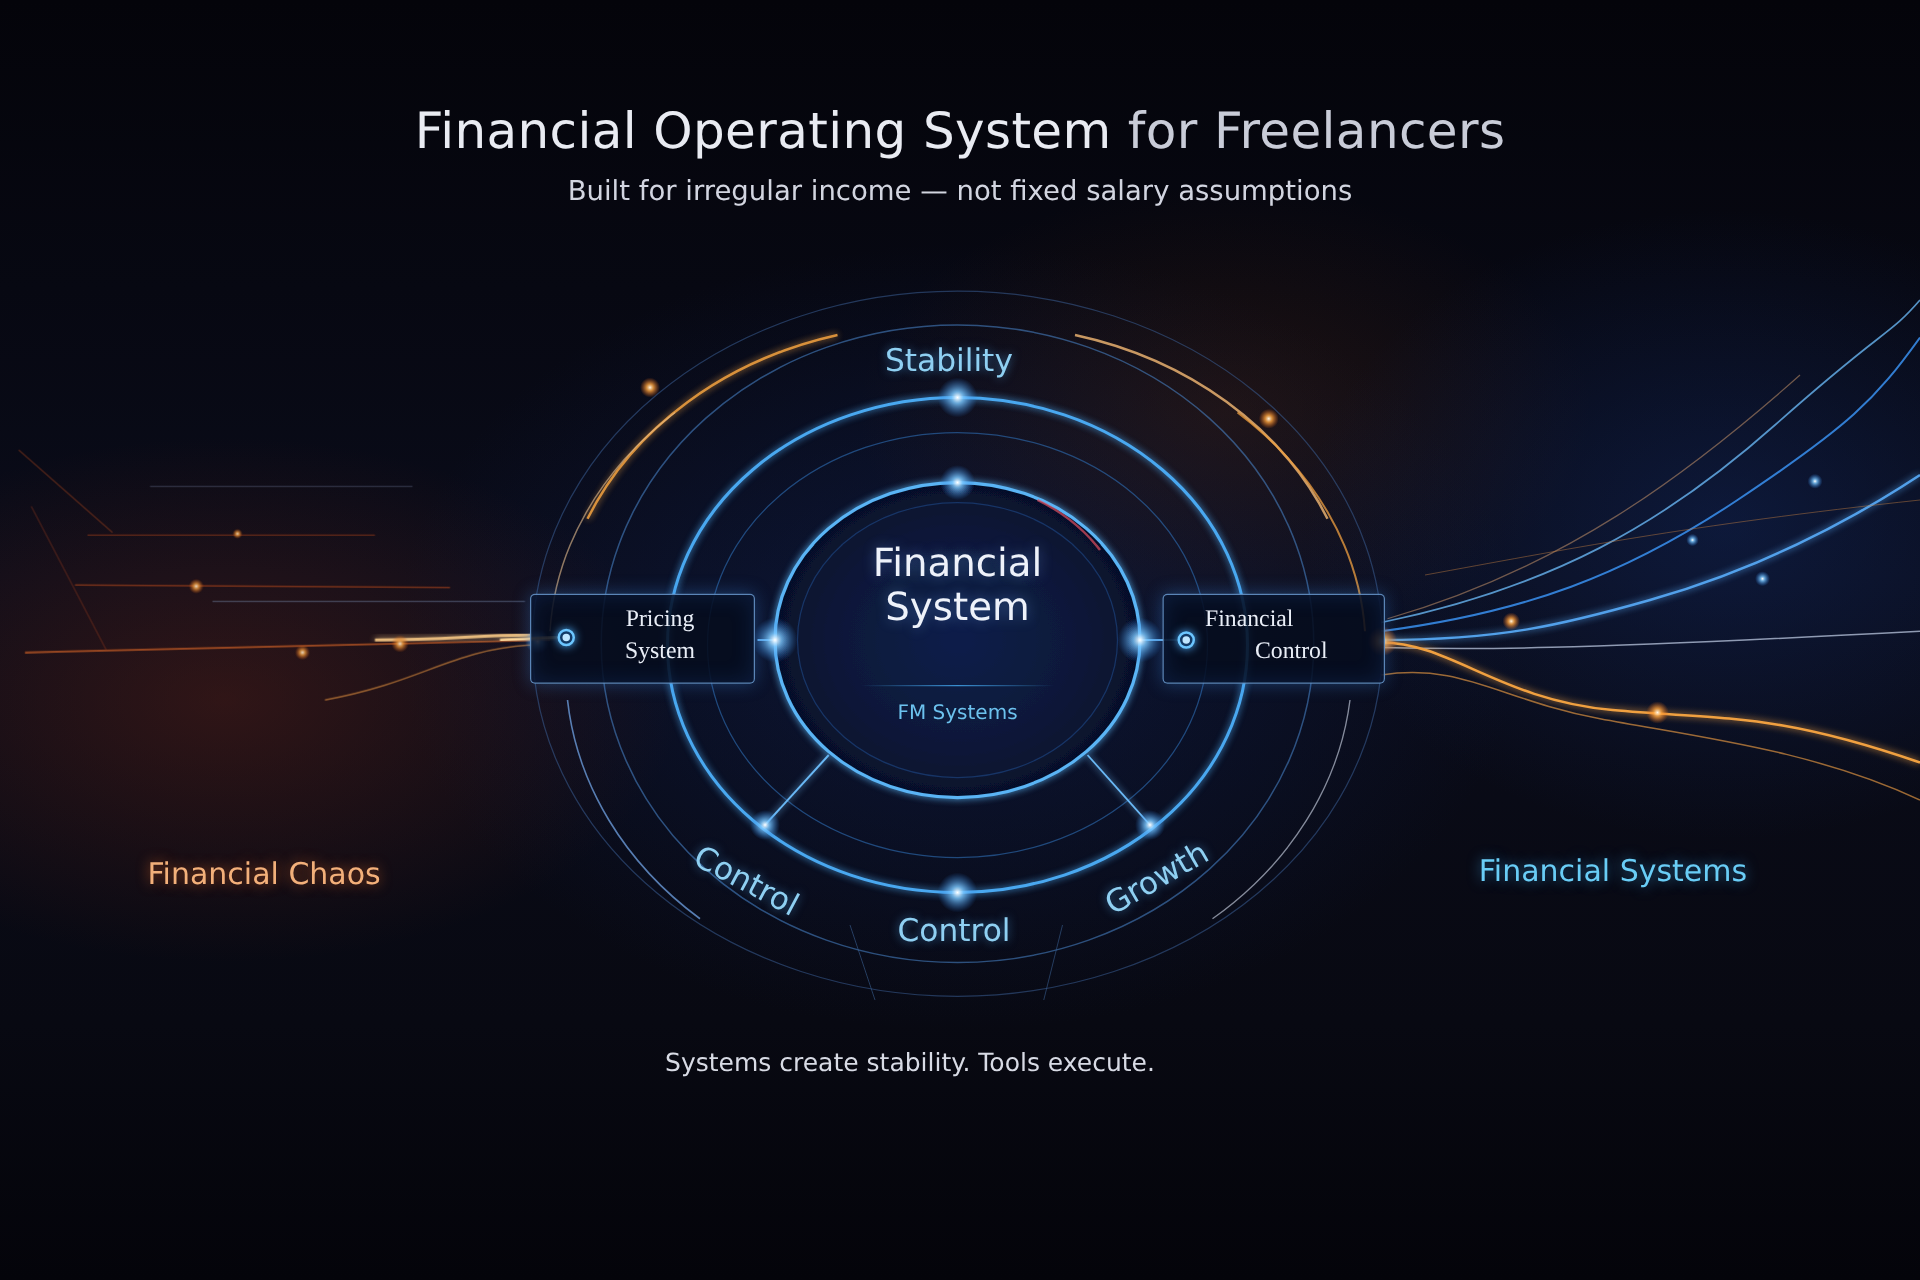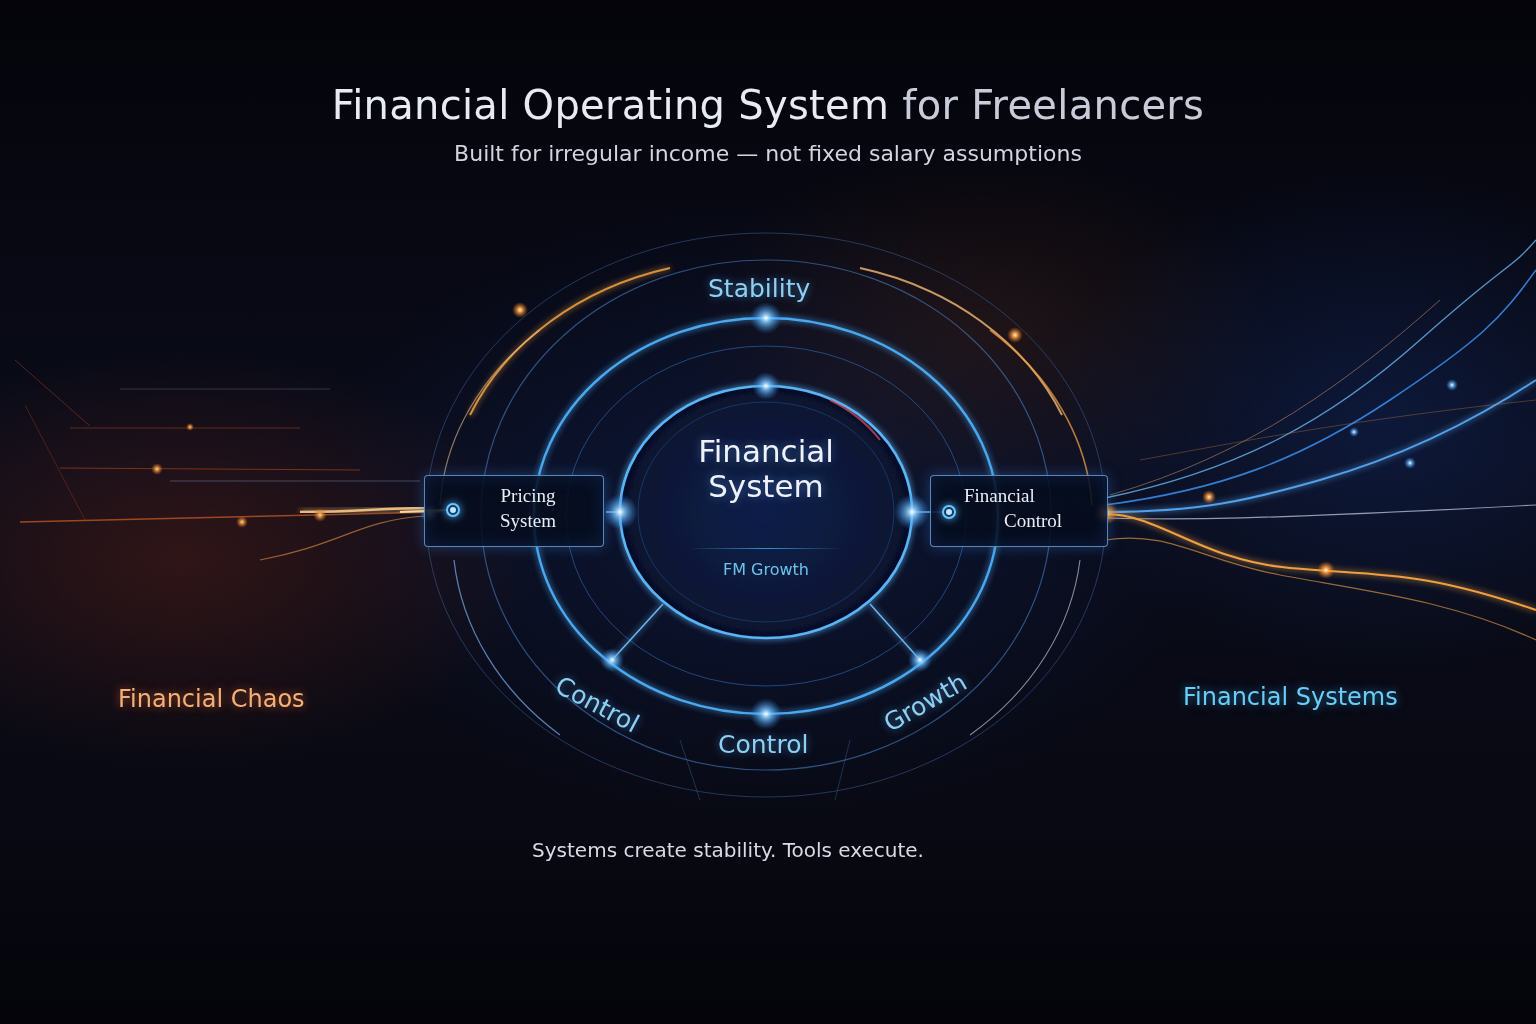--- a/index.html
+++ b/index.html
@@ -195,21 +195,21 @@
 <div class="ring-label" style="left:708px; top:254px;margin-top:20px;">Stability</div>
 <div class="ring-label" style="left:552px; top:690px; transform: rotate(28deg);">Control</div>
 <div class="ring-label" style="left:718px; top:730px;">Control</div>
 <div class="ring-label" style="left:880px; top:688px; transform: rotate(-30deg);">Growth</div>
 
 <div class="center-title">
   <div>Financial</div>
   <div>System</div>
 </div>
 <div class="center-divider"></div>
-<div class="center-sub">FM Growth</div>
+<div class="center-sub">FM Systems</div>
 
 <div class="node-box" style="left:424px; top:475px; width:178px;"></div>
 <div class="node-dot" style="left:446px; top:503px;"></div>
 <div class="node-label" style="left:468px; top:483px; width:120px;">
   <div>Pricing</div>
   <div>System</div>
 </div>
 
 <div class="node-box" style="left:930px; top:475px; width:176px;"></div>
 <div class="node-dot" style="left:942px; top:505px;"></div>

